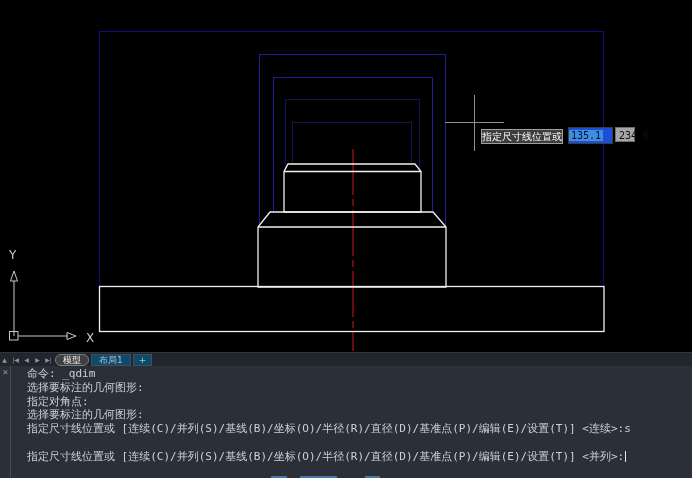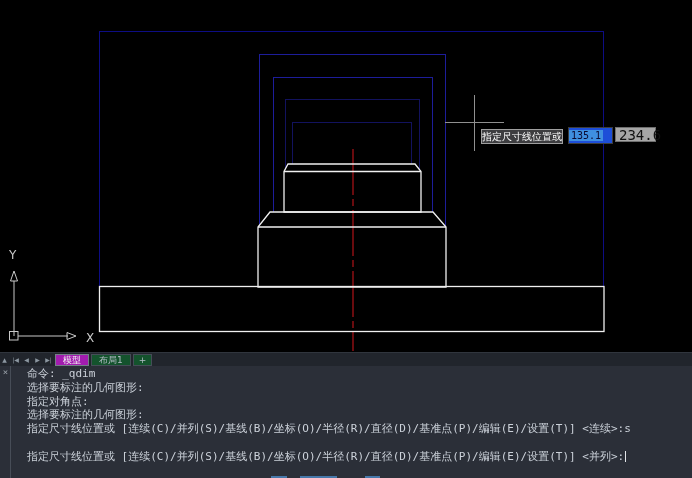--- a/index.html
+++ b/index.html
@@ -9,35 +9,35 @@
   .canvas svg{position:absolute;left:0;top:0;}
 
   
   .tip-label{position:absolute;left:481px;top:129px;width:80px;height:13px;
      background:#3d3d40;border:1px solid #9f9f9f;color:#ffffff;font-size:10px;
      line-height:13px;text-align:right;white-space:nowrap;}
   .tip-val1{position:absolute;left:568px;top:127px;width:43px;height:15px;
      background:#1d4ed8;border:1px solid #3c3c3c;font-family:"DejaVu Sans Mono",monospace;
      font-size:10px;line-height:15px;}
   .tip-val1 .sel{background:#3f8fe0;color:#0a0a32;padding:0 2px;}
-  .tip-val2{position:absolute;left:615px;top:127px;width:41px;height:15px;
+  .tip-val2{position:absolute;left:615px;top:127px;width:20px;height:15px;
      background:#a6a6a6;border:1px solid #6f6f6f;color:#101010;
-     font-family:"DejaVu Sans Mono",monospace;font-size:14px;line-height:15px;
+     font-family:"DejaVu Sans Mono",monospace;font-size:10px;line-height:15px;
      text-align:left;padding-left:3px;box-sizing:border-box;}
 
   
   .tabbar{position:absolute;left:0;top:352px;width:692px;height:14px;
      background:#21252c;display:flex;align-items:center;gap:2px;
      border-top:1px solid #30353d;box-sizing:border-box;}
   .navbtn{width:9px;height:11px;color:#8b96a0;font-size:6px;line-height:11px;
      text-align:center;white-space:nowrap;overflow:hidden;}
   .tab{height:12px;line-height:11px;font-size:9px;padding:0 7px;margin-top:0;
-     color:#b2bcc5;background:#14532d;border:1px solid #454d57;box-sizing:border-box;
+     color:#b2bcc5;background:#0c4a6e;border:1px solid #454d57;box-sizing:border-box;
      white-space:nowrap;}
-  .tab.active{background:#a21caf;color:#f2f2f2;border-color:#747e88;}
+  .tab.active{background:#404040;color:#f2f2f2;border-color:#747e88;border-radius:6px;}
   .tab.plus{padding:0 5px;}
 
   
   .cmd{position:absolute;left:0;top:366px;width:692px;height:112px;background:#2b2f38;
      color:#ccd2da;font-family:"DejaVu Sans Mono","DejaVu Sans",monospace;
      font-size:11px;}
   .cmd-close{position:absolute;left:1px;top:1px;width:9px;height:11px;color:#99a0a8;
      font-size:9px;line-height:11px;text-align:center;}
   .cmd-divider{position:absolute;left:10px;top:0;width:1px;height:112px;background:#474d57;}
   .cmd-lines{position:absolute;left:16px;top:1px;right:2px;margin-left:11px;}

